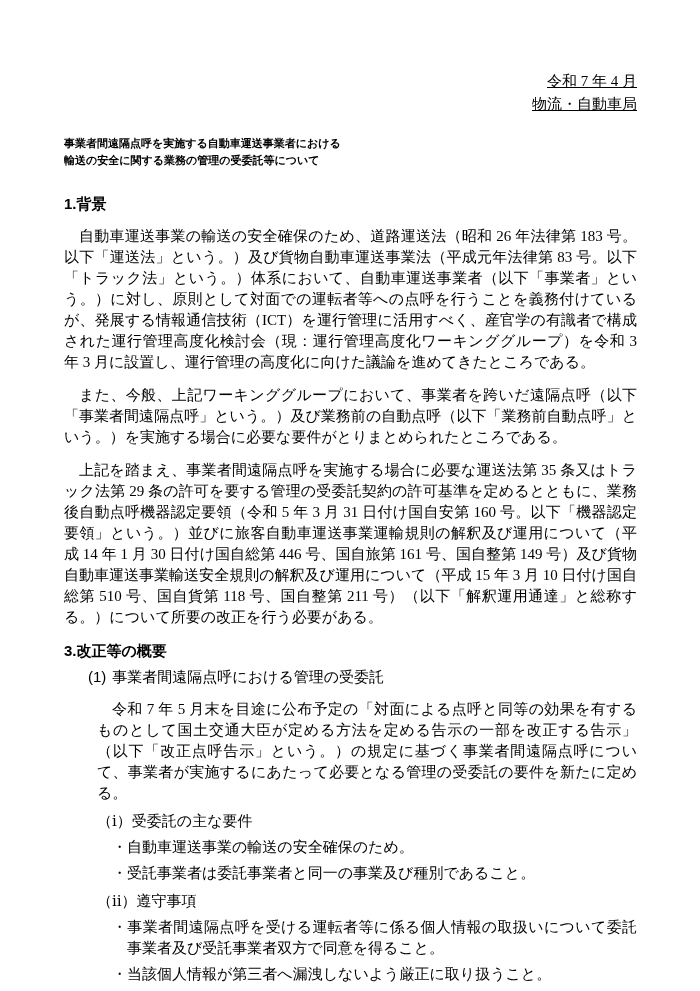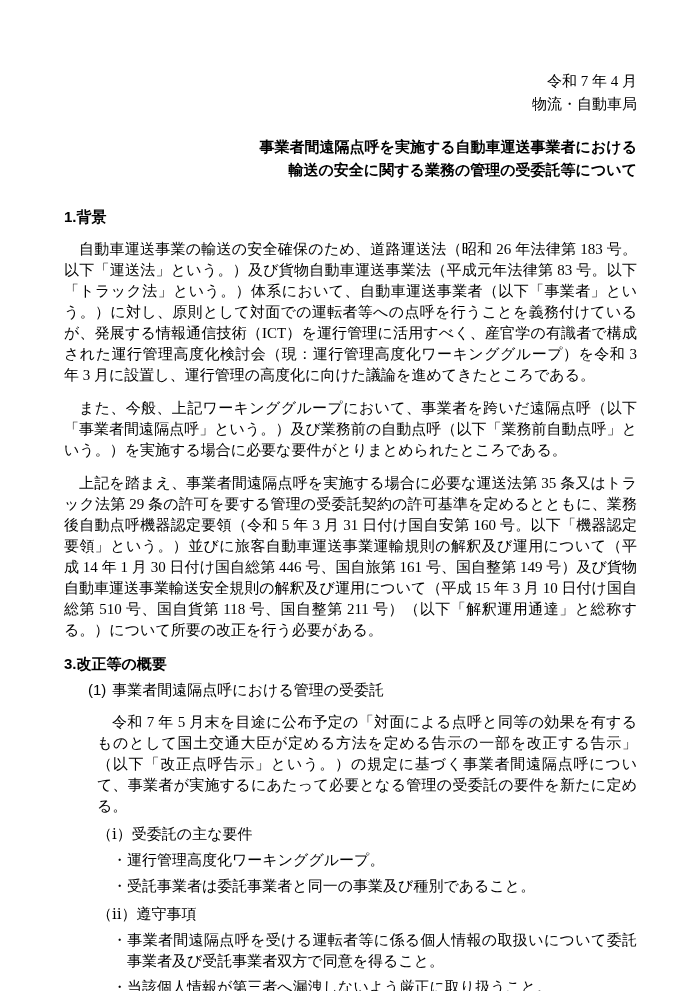--- a/index.html
+++ b/index.html
@@ -16,26 +16,27 @@
     background: #ffffff;
     color: #000000;
     padding: 70px 63px 0 64px;
     font-family: "Liberation Serif", "DejaVu Serif", serif;
     font-size: 15px;
     line-height: 1.4;
   }
   .doc-header {
     text-align: right;
     line-height: 1.5;
+    text-decoration: underline;
   }
   .doc-title {
-    text-align: right;
+    text-align: left;
     font-family: "Liberation Sans", "DejaVu Sans", sans-serif;
     font-weight: bold;
-    font-size: 15px;
+    font-size: 11px;
     line-height: 1.55;
     margin-top: 20px;
     margin-bottom: 24px;
   }
   .sec-heading {
     font-family: "Liberation Sans", "DejaVu Sans", sans-serif;
     font-weight: bold;
     margin-top: 12px;
     margin-bottom: 5px;
   }
@@ -92,21 +93,21 @@
   <div class="section">
     <div class="sec-heading">3.改正等の概要</div>
 
     <div class="sub-heading">
       <span class="sub-label">(1)</span><span>事業者間遠隔点呼における管理の受委託</span>
     </div>
 
     <p class="body-p indent-c">令和 7 年 5 月末を目途に公布予定の「対面による点呼と同等の効果を有するものとして国土交通大臣が定める方法を定める告示の一部を改正する告示」（以下「改正点呼告示」という。）の規定に基づく事業者間遠隔点呼について、事業者が実施するにあたって必要となる管理の受委託の要件を新たに定める。</p>
 
     <div class="item-heading">（ⅰ）受委託の主な要件</div>
-    <div class="bullet">・運行管理高度化ワーキンググループ。</div>
+    <div class="bullet">・自動車運送事業の輸送の安全確保のため。</div>
     <div class="bullet">・受託事業者は委託事業者と同一の事業及び種別であること。</div>
 
     <div class="item-heading">（ⅱ）遵守事項</div>
     <div class="bullet">・事業者間遠隔点呼を受ける運転者等に係る個人情報の取扱いについて委託事業者及び受託事業者双方で同意を得ること。</div>
     <div class="bullet">・当該個人情報が第三者へ漏洩しないよう厳正に取り扱うこと。</div>
     <div class="bullet">・事業者間遠隔点呼を行う運行管理者等と当該事業者間遠隔点呼を受ける運転者等が属する営業所間において、あらかじめ連絡先を共有し、常時連絡できる体制を整えること。</div>
 
   </div>
 
 </div>

